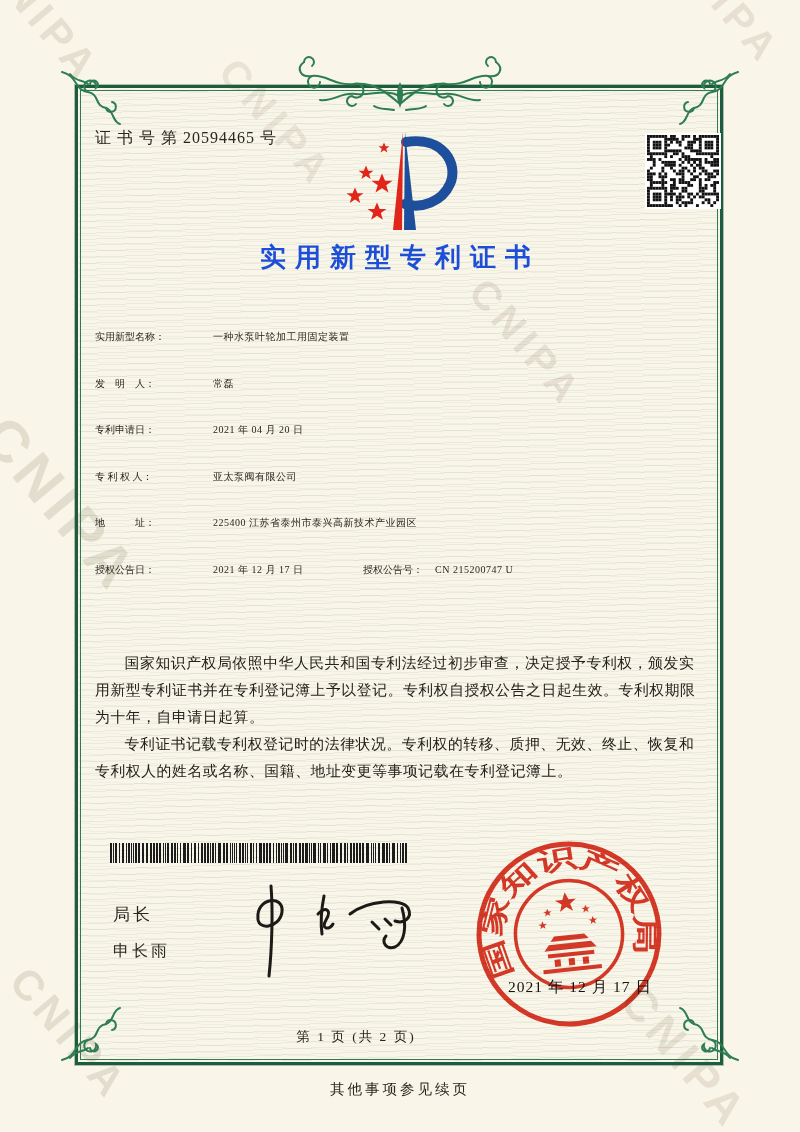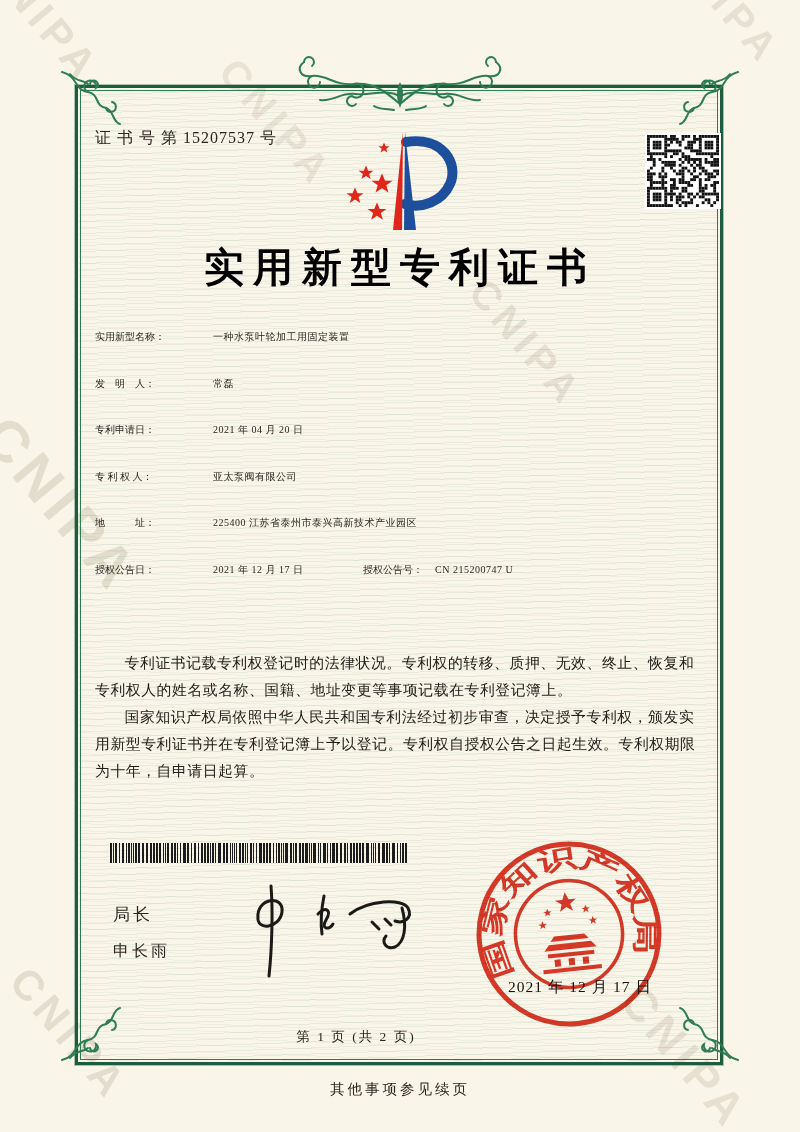--- a/index.html
+++ b/index.html
@@ -30,21 +30,21 @@
   .orn-c{width:64px;height:64px;}
   .orn-tl{left:58px;top:68px;transform:scale(-1,-1);}
   .orn-tr{left:678px;top:68px;transform:scaleY(-1);}
   .orn-bl{left:58px;top:1000px;transform:scaleX(-1);}
   .orn-br{left:678px;top:1000px;}
   
   .cert-no{position:absolute;left:95px;top:128px;font-size:16px;letter-spacing:1px;z-index:4;}
   .logo{position:absolute;left:333px;top:126px;z-index:4;}
   .qr{position:absolute;left:645px;top:133px;z-index:4;background:#fff;padding:2px;}
   .title{position:absolute;left:0;top:240px;width:800px;text-align:center;margin:0;
-         font-size:40px;font-weight:bold;letter-spacing:9px;color:#000000;z-index:4;}
+         font-size:26px;font-weight:bold;letter-spacing:9px;color:#1d4ed8;z-index:4;}
   .fields{position:absolute;left:95px;top:330px;width:616px;z-index:4;font-size:10px;}
   .row{position:relative;height:46.5px;}
   .row .lab{display:inline-block;min-width:118px;}
   .row .val{letter-spacing:.5px;}
   .g2{position:absolute;left:268px;top:0;}
   .paras{position:absolute;left:95px;top:650px;width:614px;z-index:4;}
   .paras p{margin:0;text-indent:2em;font-size:14.8px;line-height:1.82;letter-spacing:.6px;
            color:#23201b;}
   .barcode{position:absolute;left:110px;top:843px;z-index:4;}
   .sig-role{position:absolute;left:113px;top:903px;font-family:"Liberation Sans","DejaVu Sans",sans-serif;
@@ -117,21 +117,21 @@
   </svg>
   <svg class="orn orn-c orn-br" viewBox="0 0 64 64">
     <g fill="none" stroke="#2e7d52" stroke-width="2" stroke-linecap="round">
       <path d="M60,60 C44,56 48,42 34,40 C22,38 28,26 16,24 C8,22 10,10 2,8"></path>
       <path d="M34,40 a6,6 0 1 1 -8,4 a4,4 0 1 0 6,4"></path>
       <path d="M16,24 a5,5 0 1 0 -6,6"></path>
       <path d="M52,58 C46,50 38,52 34,48"></path>
     </g>
   </svg>
 
-  <div class="cert-no">证 书 号 第 15207537 号</div>
+  <div class="cert-no">证 书 号 第 20594465 号</div>
 
   <svg class="logo" width="146" height="110" viewBox="0 0 146 110">
     <defs>
       <path id="st" d="M0,-10 L2.94,-3.09 10,-3.09 4.05,1.18 6.18,8.09 0,4 -6.18,8.09 -4.05,1.18 -10,-3.09 -2.94,-3.09 Z" fill="#e0261a"></path>
     </defs>
     <path d="M73,16 C110,10 126,38 117,58 C109,76 88,83 72,78" fill="none" stroke="#1d4f9c" stroke-width="10" stroke-linecap="round"></path>
     <path d="M70,6 L60,104 L69,104 Z" fill="#e0261a"></path>
     <path d="M72,6 L71,104 L83,104 Z" fill="#1d4f9c"></path>
     <use href="#st" transform="translate(51,22) scale(0.55)"></use>
     <use href="#st" transform="translate(33,47) scale(0.75)"></use>
@@ -486,22 +486,22 @@
     </div>
     <div class="row">
       <span class="lab">授权公告日：</span><span class="val">2021 年 12 月 17 日</span>
       <span class="g2">
         <span class="lab" style="min-width:0;margin-right:12px;">授权公告号：</span><span class="val">CN 215200747 U</span>
       </span>
     </div>
   </div>
 
   <div class="paras">
+    <p>国家知识产权局依照中华人民共和国专利法经过初步审查，决定授予专利权，颁发实用新型专利证书并在专利登记簿上予以登记。专利权自授权公告之日起生效。专利权期限为十年，自申请日起算。</p>
     <p>专利证书记载专利权登记时的法律状况。专利权的转移、质押、无效、终止、恢复和专利权人的姓名或名称、国籍、地址变更等事项记载在专利登记簿上。</p>
-    <p>国家知识产权局依照中华人民共和国专利法经过初步审查，决定授予专利权，颁发实用新型专利证书并在专利登记簿上予以登记。专利权自授权公告之日起生效。专利权期限为十年，自申请日起算。</p>
   </div>
 
   <svg class="barcode" id="bc" width="302" height="20" viewBox="0 0 302 20">
       <rect x="0" y="0" width="2" height="20" fill="#1c1c1c"></rect>
       <rect x="3" y="0" width="1" height="20" fill="#1c1c1c"></rect>
       <rect x="5" y="0" width="2" height="20" fill="#1c1c1c"></rect>
       <rect x="9" y="0" width="1" height="20" fill="#1c1c1c"></rect>
       <rect x="12" y="0" width="2" height="20" fill="#1c1c1c"></rect>
       <rect x="16" y="0" width="1" height="20" fill="#1c1c1c"></rect>
       <rect x="18" y="0" width="2" height="20" fill="#1c1c1c"></rect>

